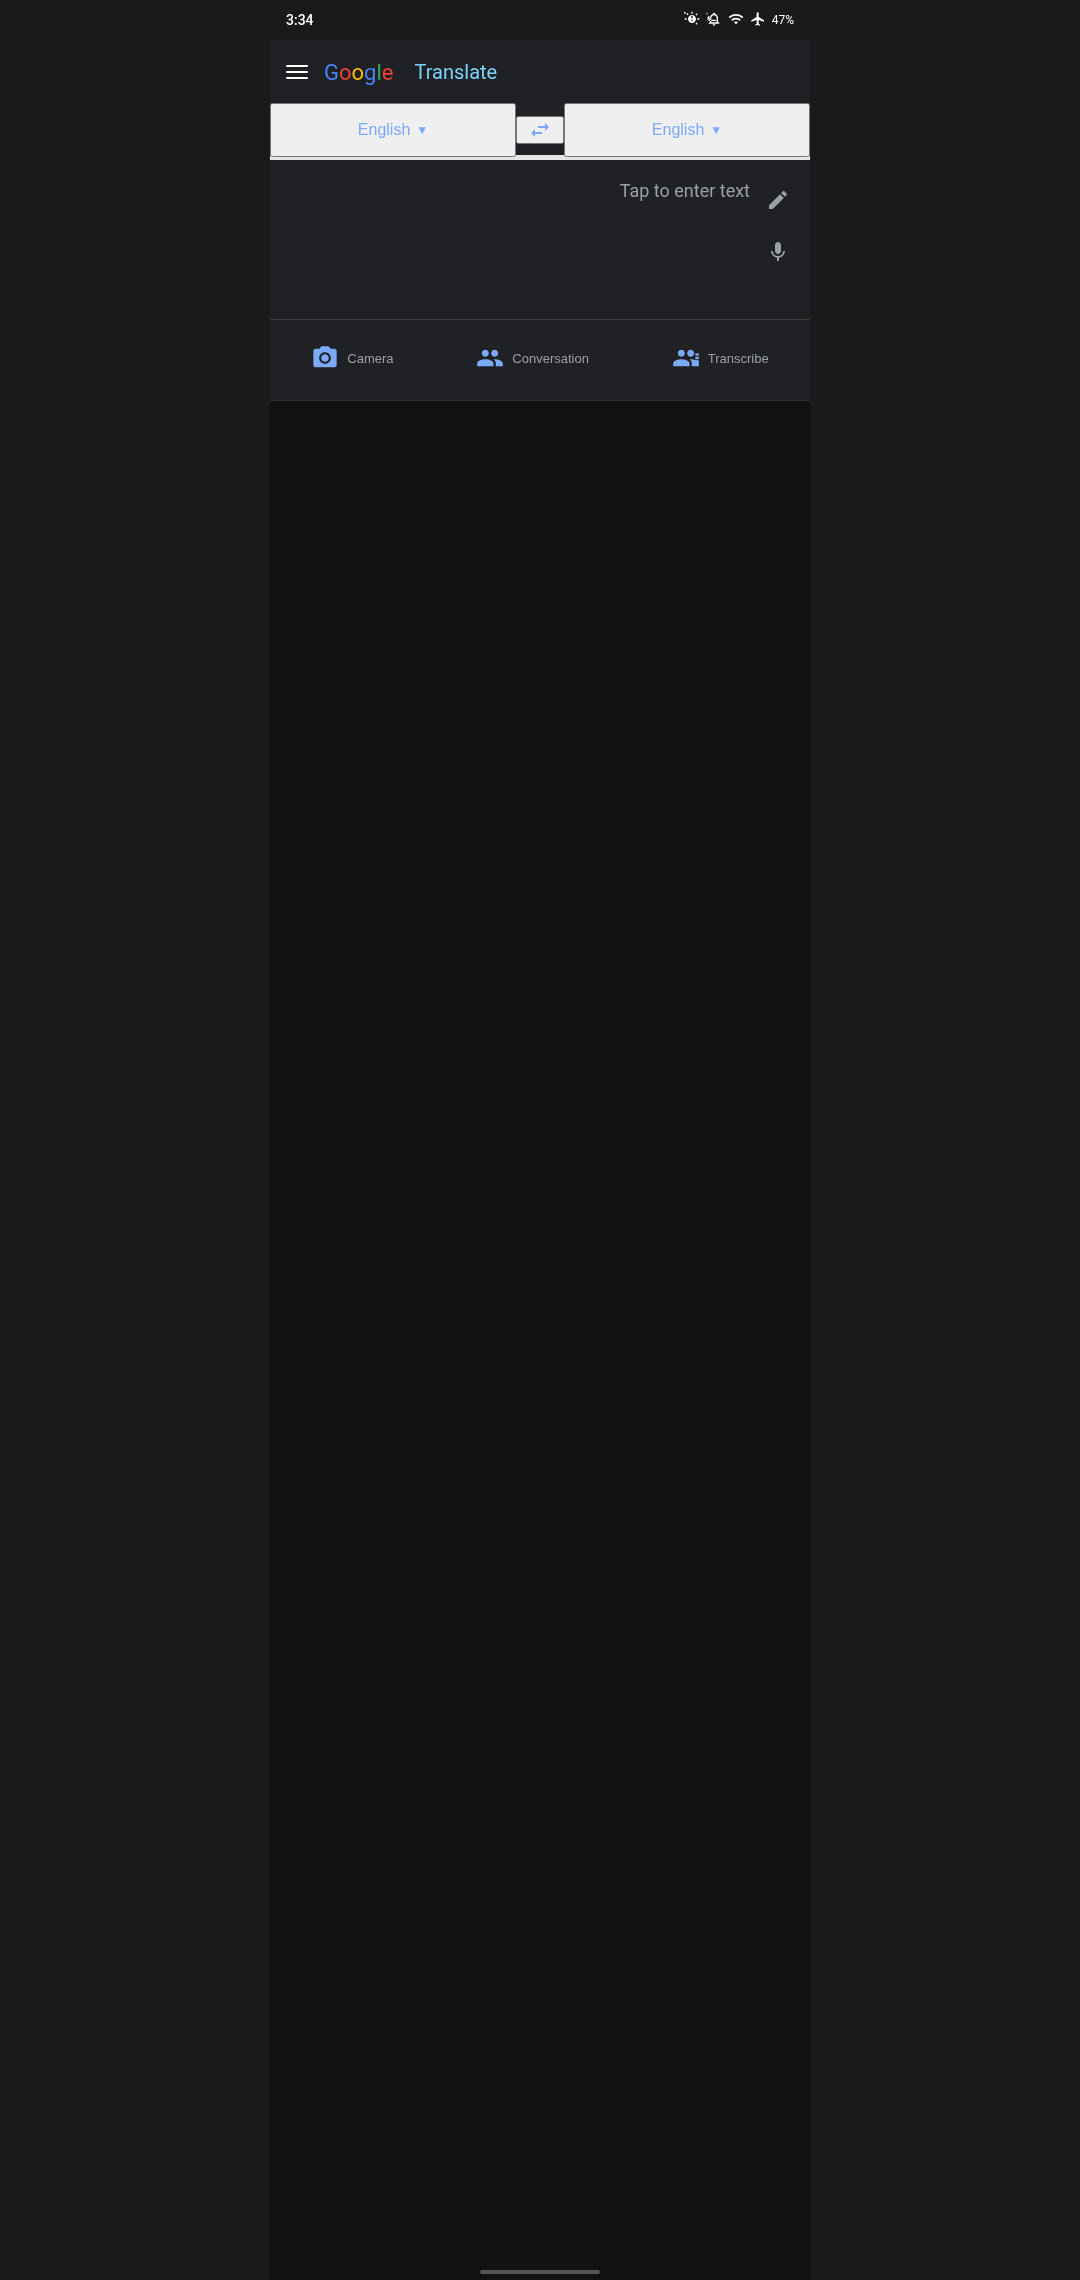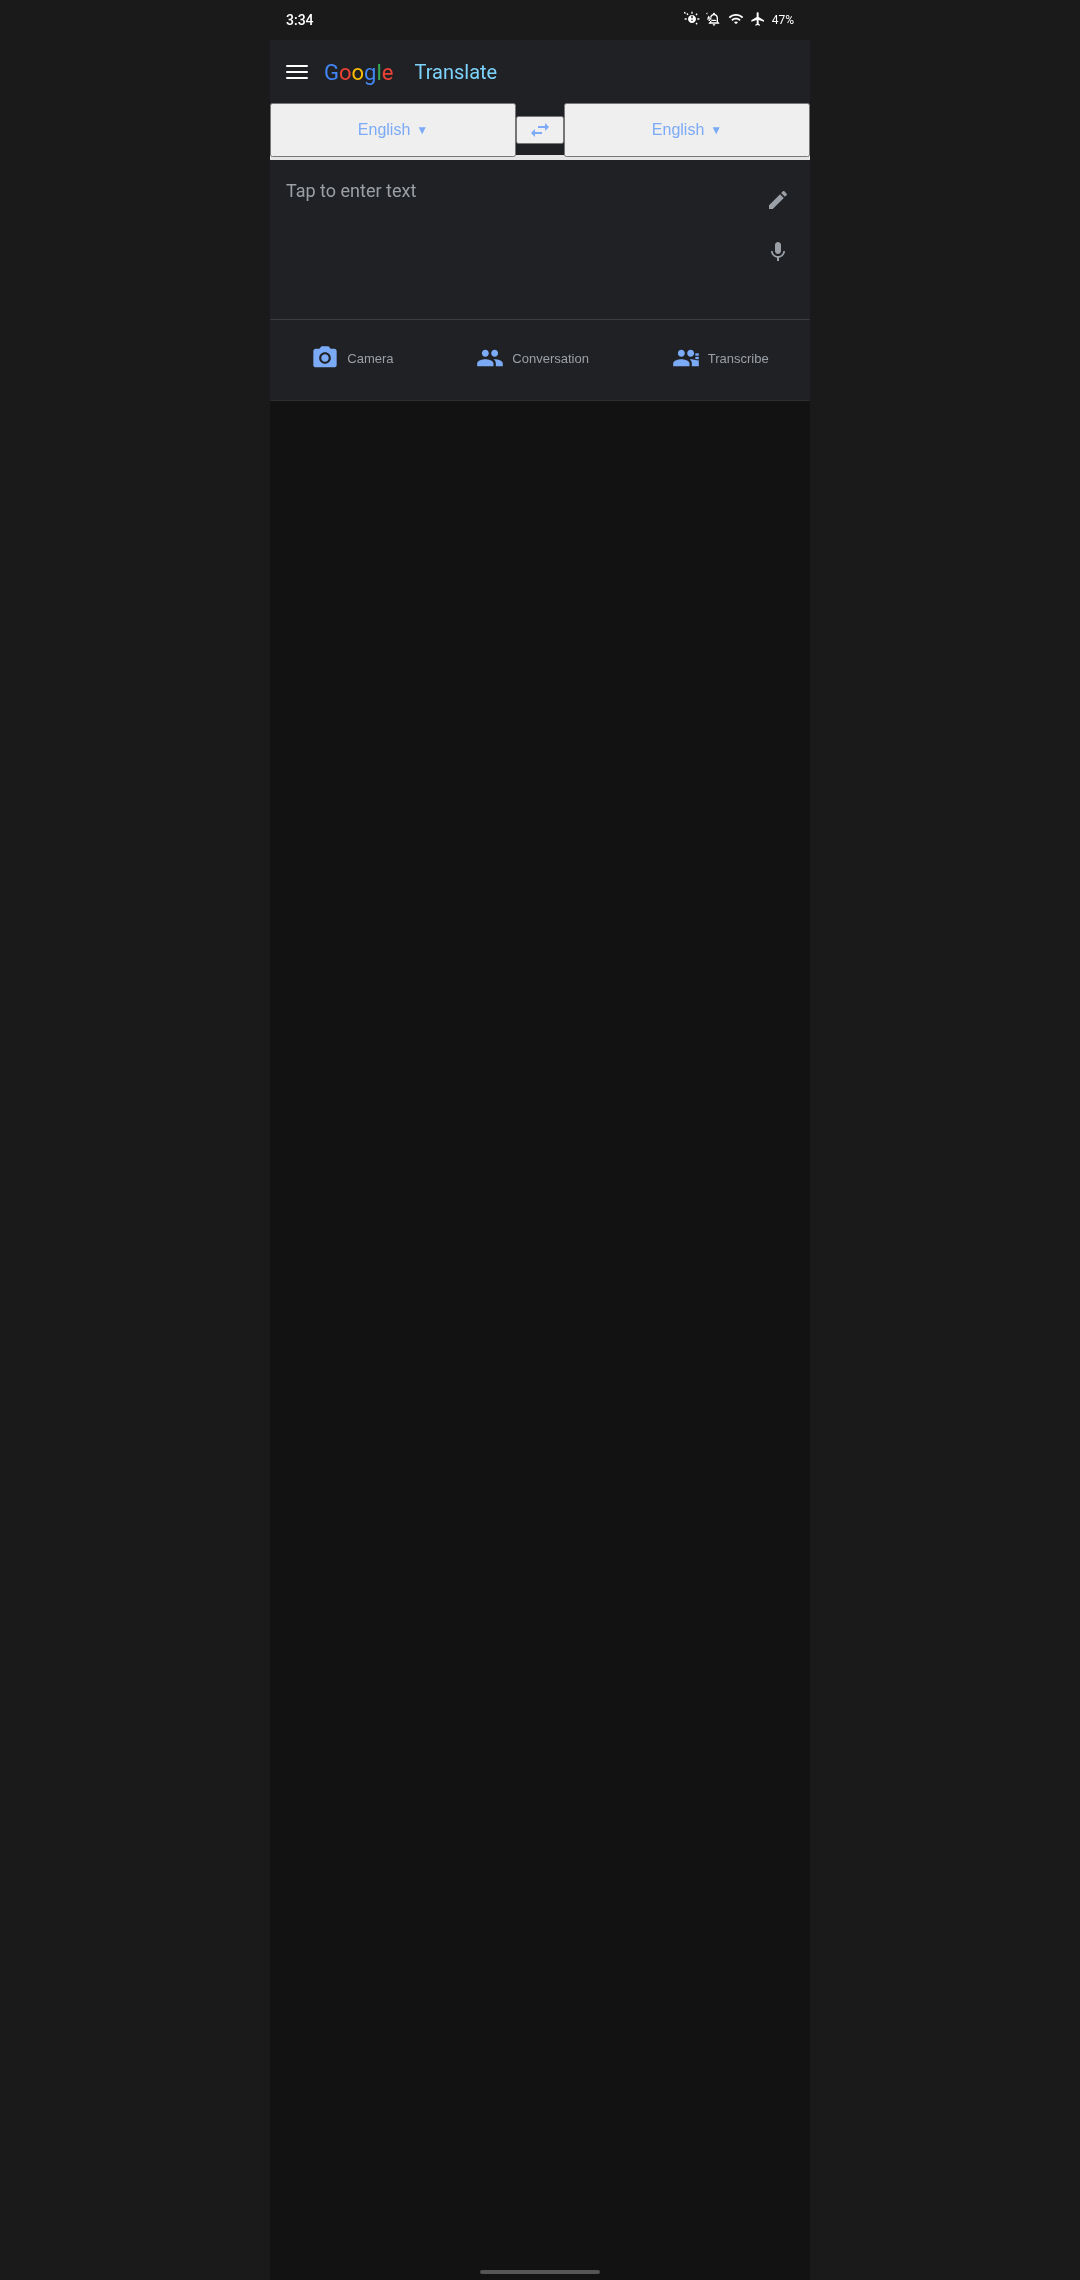--- a/index.html
+++ b/index.html
@@ -158,20 +158,21 @@
     .text-input {
       flex: 1;
       background: transparent;
       border: none;
       outline: none;
       color: #8b5cf6;
       font-size: 18px;
       min-height: 80px;
       resize: none;
       font-family: inherit;
+      text-align: right;
     }
 
     .text-input::placeholder {
       color: #9aa0a6;
     }
 
     .input-actions {
       display: flex;
       flex-direction: column;
       gap: 20px;

